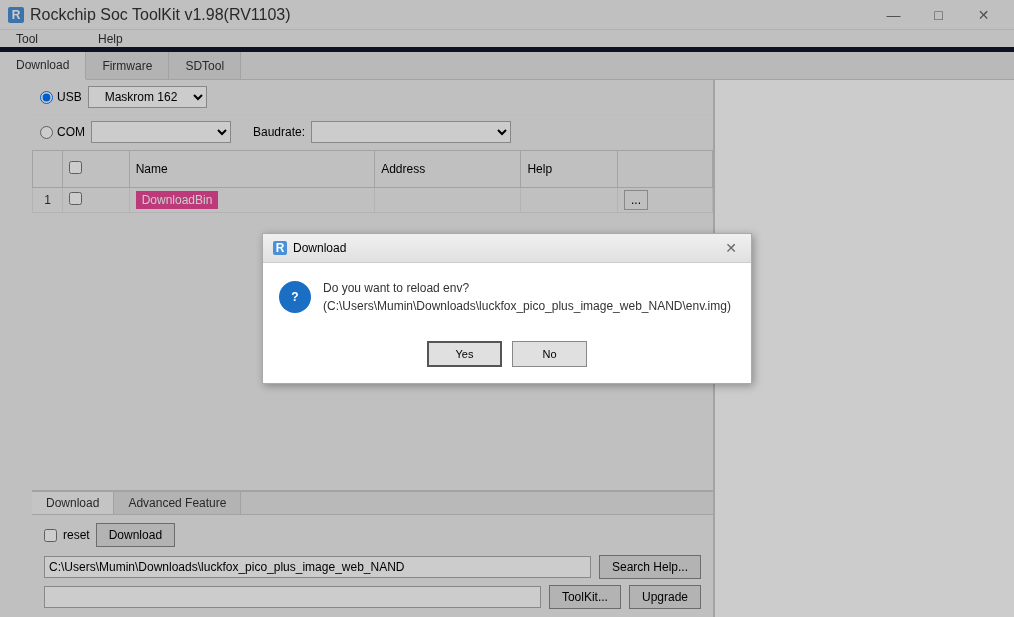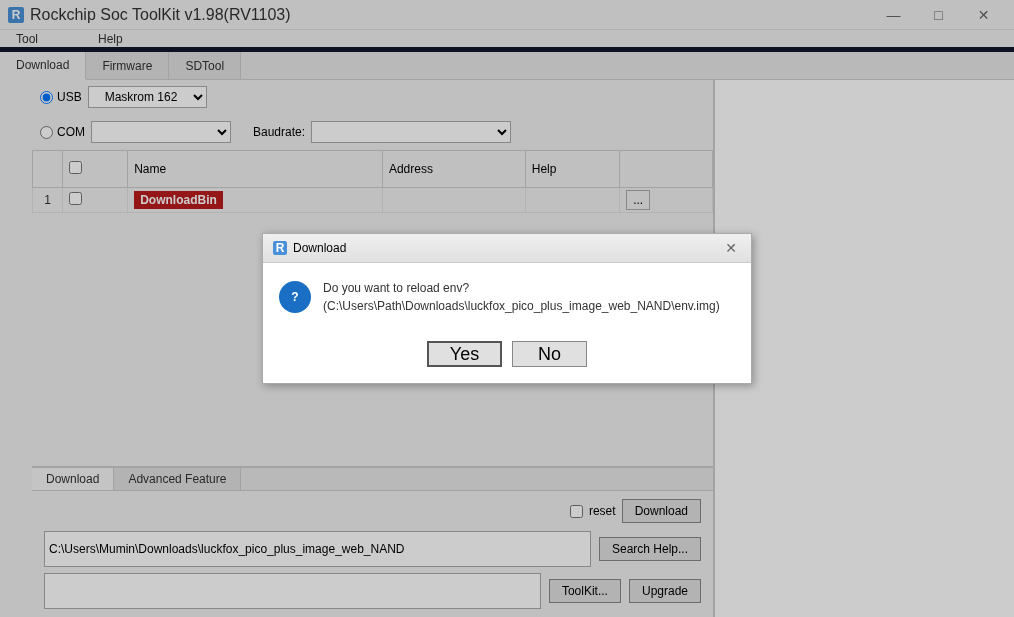--- a/index.html
+++ b/index.html
@@ -37,54 +37,54 @@
     .connection-row label { display: flex; align-items: center; gap: 4px; cursor: pointer; }
     select { height: 22px; border: 1px solid #aaa; background: white; padding: 0 12px; cursor: pointer; }
     .baudrate-label { margin-left: 16px; }
 
     
     .table-area { flex: 1; overflow: hidden; border-bottom: 1px solid #ccc; }
     table { width: 100%; border-collapse: collapse; }
     th { background: #f0f0f0; border: 1px solid #ccc; padding: 10px 6px; text-align: left; font-weight: normal; }
     td { border: 1px solid #e0e0e0; padding: 2px 6px; vertical-align: middle; }
     .row-num { width: 30px; text-align: center; color: #333; }
-    .green-cell { background: #b91c1c; color: white; font-weight: bold; padding: 2px 6px; }
+    .green-cell { background: #ec4899; color: white; font-weight: normal; padding: 2px 6px; }
     .browse-btn { border: 1px solid #aaa; background: #f0f0f0; cursor: pointer; padding: 0 6px; height: 20px; }
 
     
     .log-area { width: 300px; background: white; border-left: 1px solid #ccc; }
 
     
     .bottom-tabs { border-top: 1px solid #ccc; background: #f0f0f0; }
     .bottom-tab-bar { display: flex; background: #e8e8e8; border-bottom: 1px solid #ccc; }
     .bottom-tab { padding: 4px 14px; cursor: pointer; border-right: 1px solid #ccc; color: #333; background: #e0e0e0; }
     .bottom-tab.active { background: #f5f5f5; }
 
     
     .bottom-controls { padding: 8px 12px; display: flex; flex-direction: column; gap: 6px; }
     .bottom-row { display: flex; align-items: center; gap: 8px; }
-    .bottom-row input[type="text"] { height: 36px; border: 1px solid #aaa; padding: 0 4px; flex: 1; background: white; }
+    .bottom-row input[type="text"] { height: 22px; border: 1px solid #aaa; padding: 0 4px; flex: 1; background: white; }
     .action-btn { height: 24px; border: 1px solid #888; background: #e0e0e0; cursor: pointer; padding: 0 12px; min-width: 70px; }
-    .reset-row { display: flex; align-items: center; justify-content: flex-end; gap: 6px; margin-bottom: 2px; }
+    .reset-row { display: flex; align-items: center; gap: 6px; margin-bottom: 2px; }
     .reset-row input[type="checkbox"] { cursor: pointer; }
 
     
     .overlay { position: absolute; top: 0; left: 0; right: 0; bottom: 0; background: rgba(0,0,0,0.2); z-index: 100; display: flex; align-items: center; justify-content: center; }
 
     
     .dialog { background: white; border: 1px solid #aaa; box-shadow: 2px 2px 8px rgba(0,0,0,0.3); width: 490px; }
     .dialog-title { background: linear-gradient(to bottom, #f0f0f0, #e0e0e0); padding: 6px 10px; display: flex; align-items: center; justify-content: space-between; border-bottom: 1px solid #ccc; }
     .dialog-title-left { display: flex; align-items: center; gap: 6px; }
     .dialog-title-icon { width: 14px; height: 14px; background: #4a90d9; border-radius: 2px; display: flex; align-items: center; justify-content: center; color: white; font-size: 8px; font-weight: bold; }
     .dialog-close-btn { border: none; background: transparent; cursor: pointer; font-size: 14px; color: #666; padding: 0 4px; }
     .dialog-body { padding: 16px; display: flex; gap: 12px; align-items: flex-start; }
     .dialog-question-icon { width: 32px; height: 32px; border-radius: 50%; background: #1a6fc4; display: flex; align-items: center; justify-content: center; color: white; font-size: 18px; font-weight: bold; flex-shrink: 0; margin-top: 2px; }
     .dialog-message { flex: 1; line-height: 1.5; color: #333; }
     .dialog-buttons { display: flex; justify-content: center; gap: 10px; padding: 10px 16px 16px; }
-    .dialog-btn { height: 26px; min-width: 75px; border: 1px solid #888; background: #e0e0e0; cursor: pointer; font-size: 18px; }
+    .dialog-btn { height: 26px; min-width: 75px; border: 1px solid #888; background: #e0e0e0; cursor: pointer; font-size: 11px; }
     .dialog-btn.default { border: 2px solid #555; }
 
     input[type="radio"] { cursor: pointer; }
   </style>
 </head>
 <body>
 
 <div class="title-bar">
   <div class="title-bar-left">
     <div class="title-bar-icon">
@@ -192,20 +192,20 @@
             <span>R</span>
           </div>
         <span>Download</span>
       </div>
       <button class="dialog-close-btn">✕</button>
     </div>
     <div class="dialog-body">
       <div class="dialog-question-icon">
         <span>?</span>
       </div>
-      <div class="dialog-message">Do you want to reload env?(C:\Users\Path\Downloads\luckfox_pico_plus_image_web_NAND\env.img)</div>
+      <div class="dialog-message">Do you want to reload env?(C:\Users\Mumin\Downloads\luckfox_pico_plus_image_web_NAND\env.img)</div>
     </div>
     <div class="dialog-buttons">
       <button class="dialog-btn default">Yes</button>
       <button class="dialog-btn">No</button>
     </div>
   </div>
 </div>
 
 </body></html>

